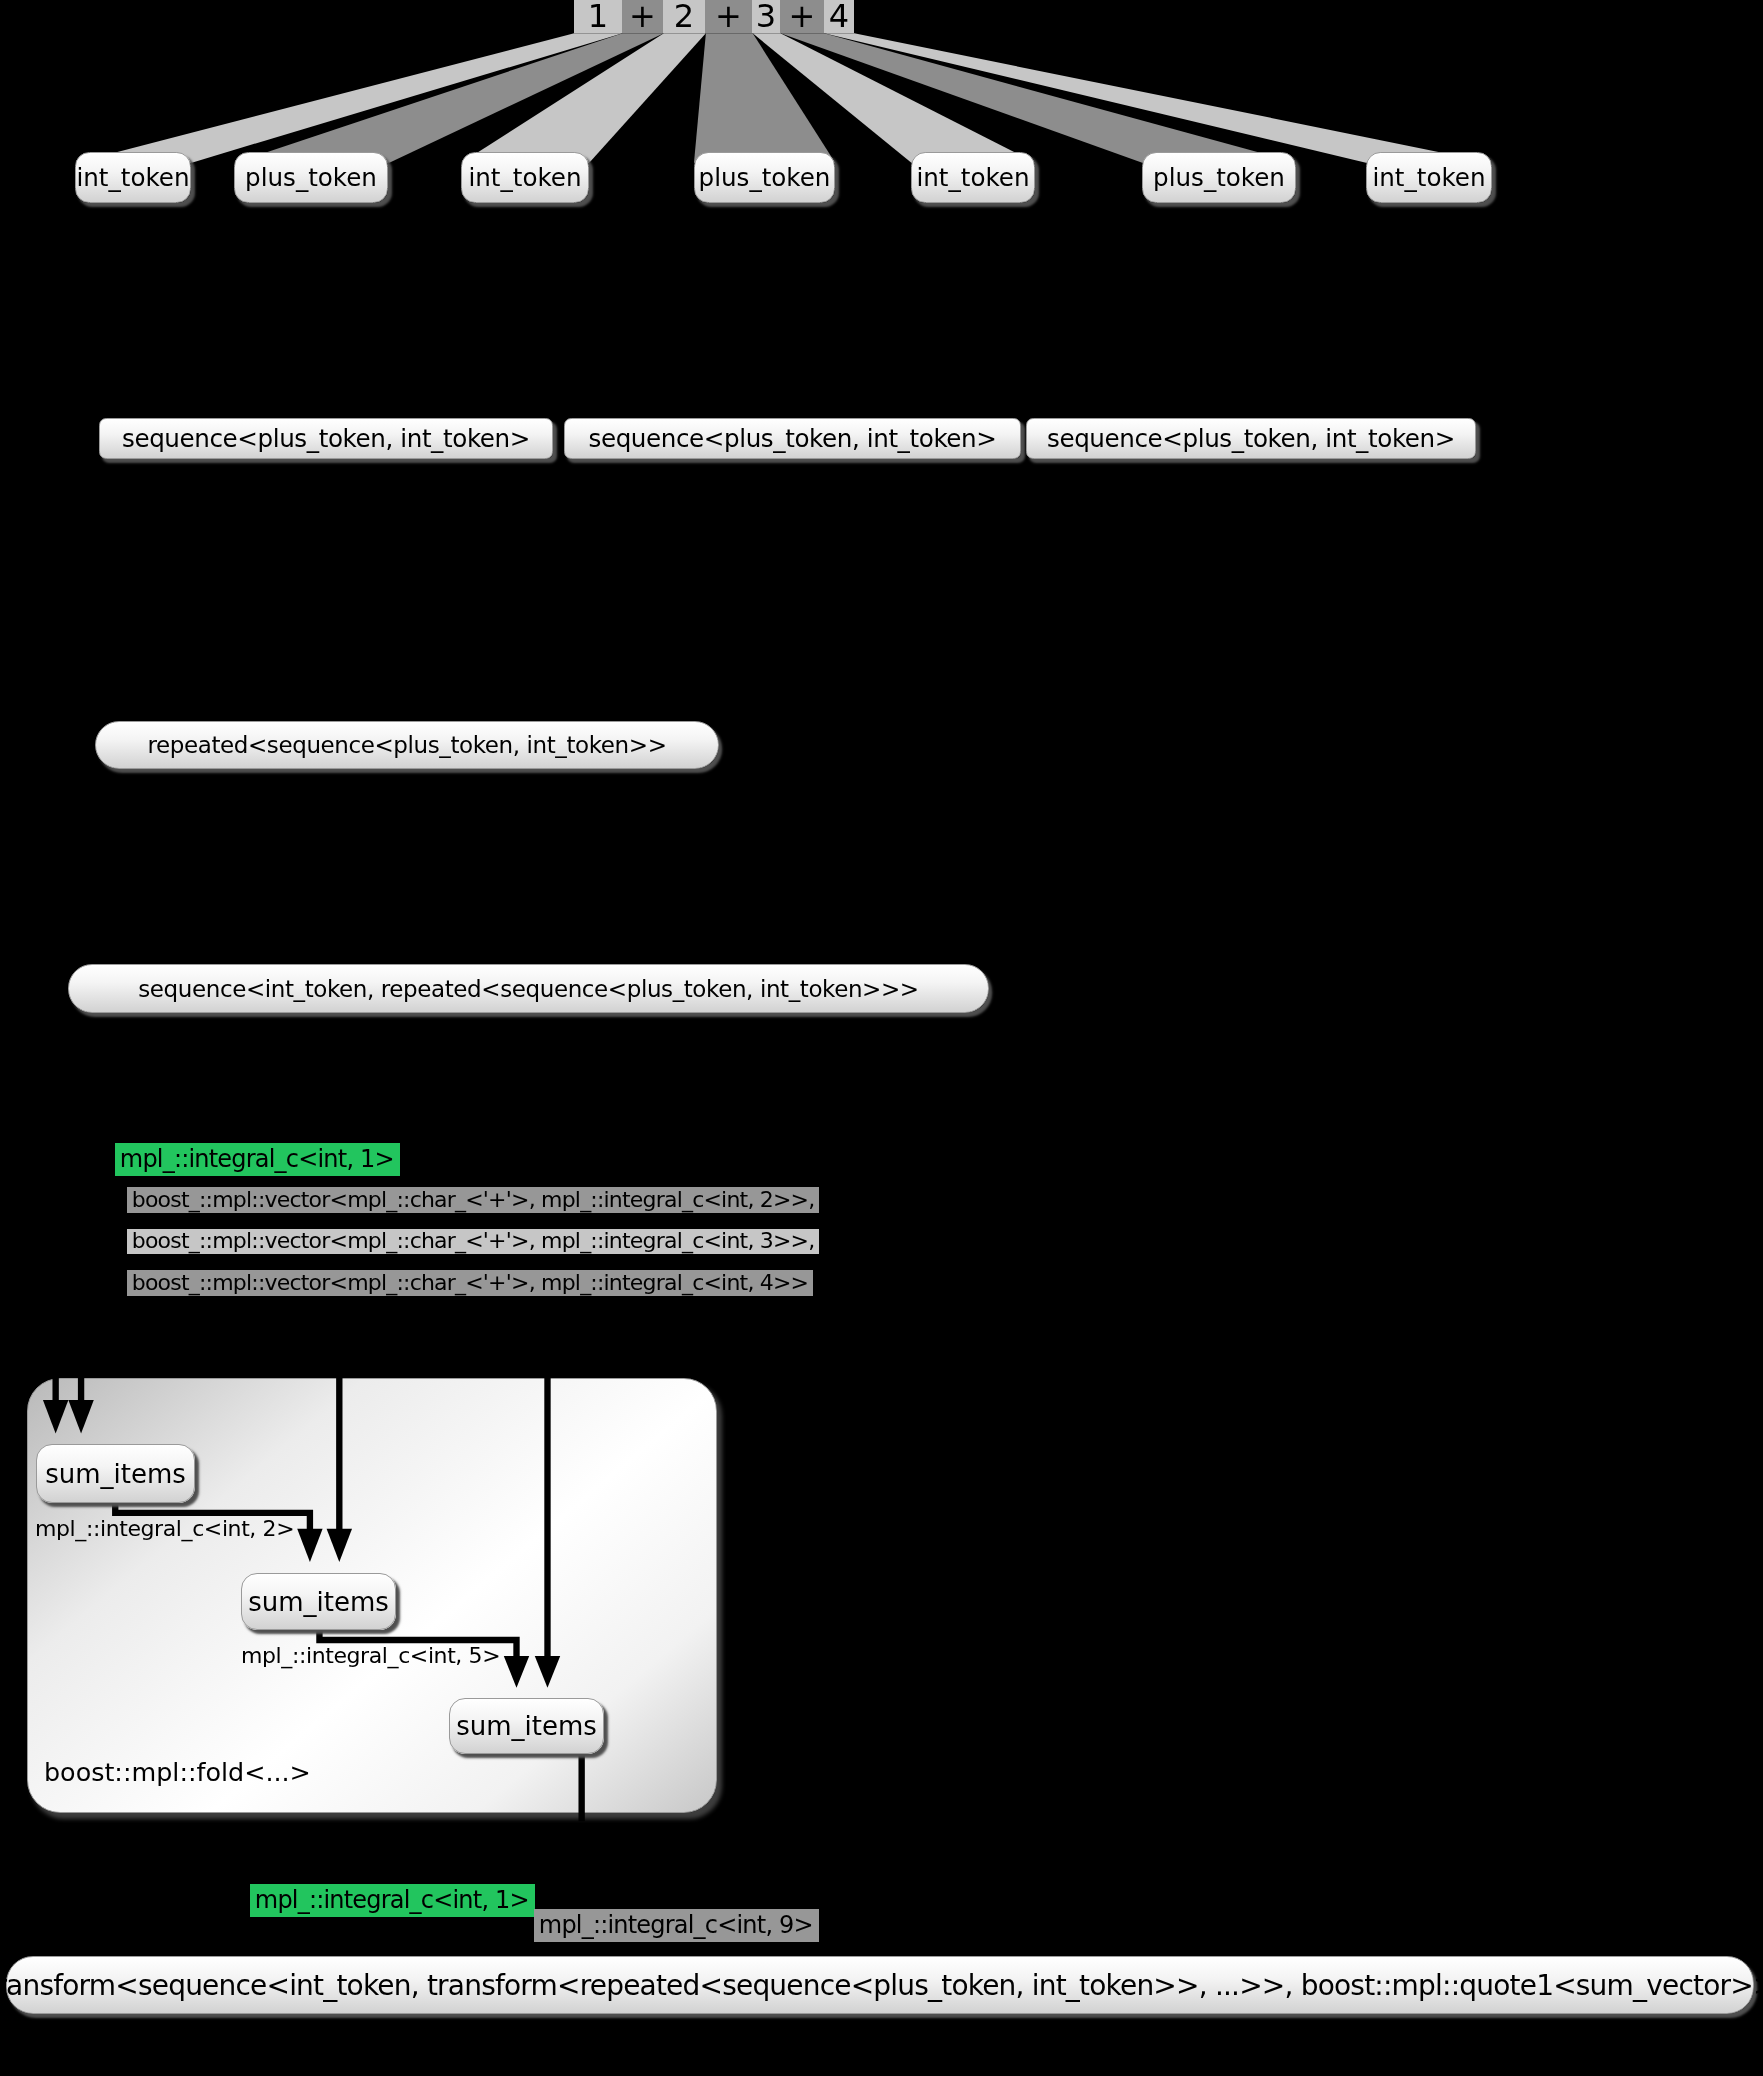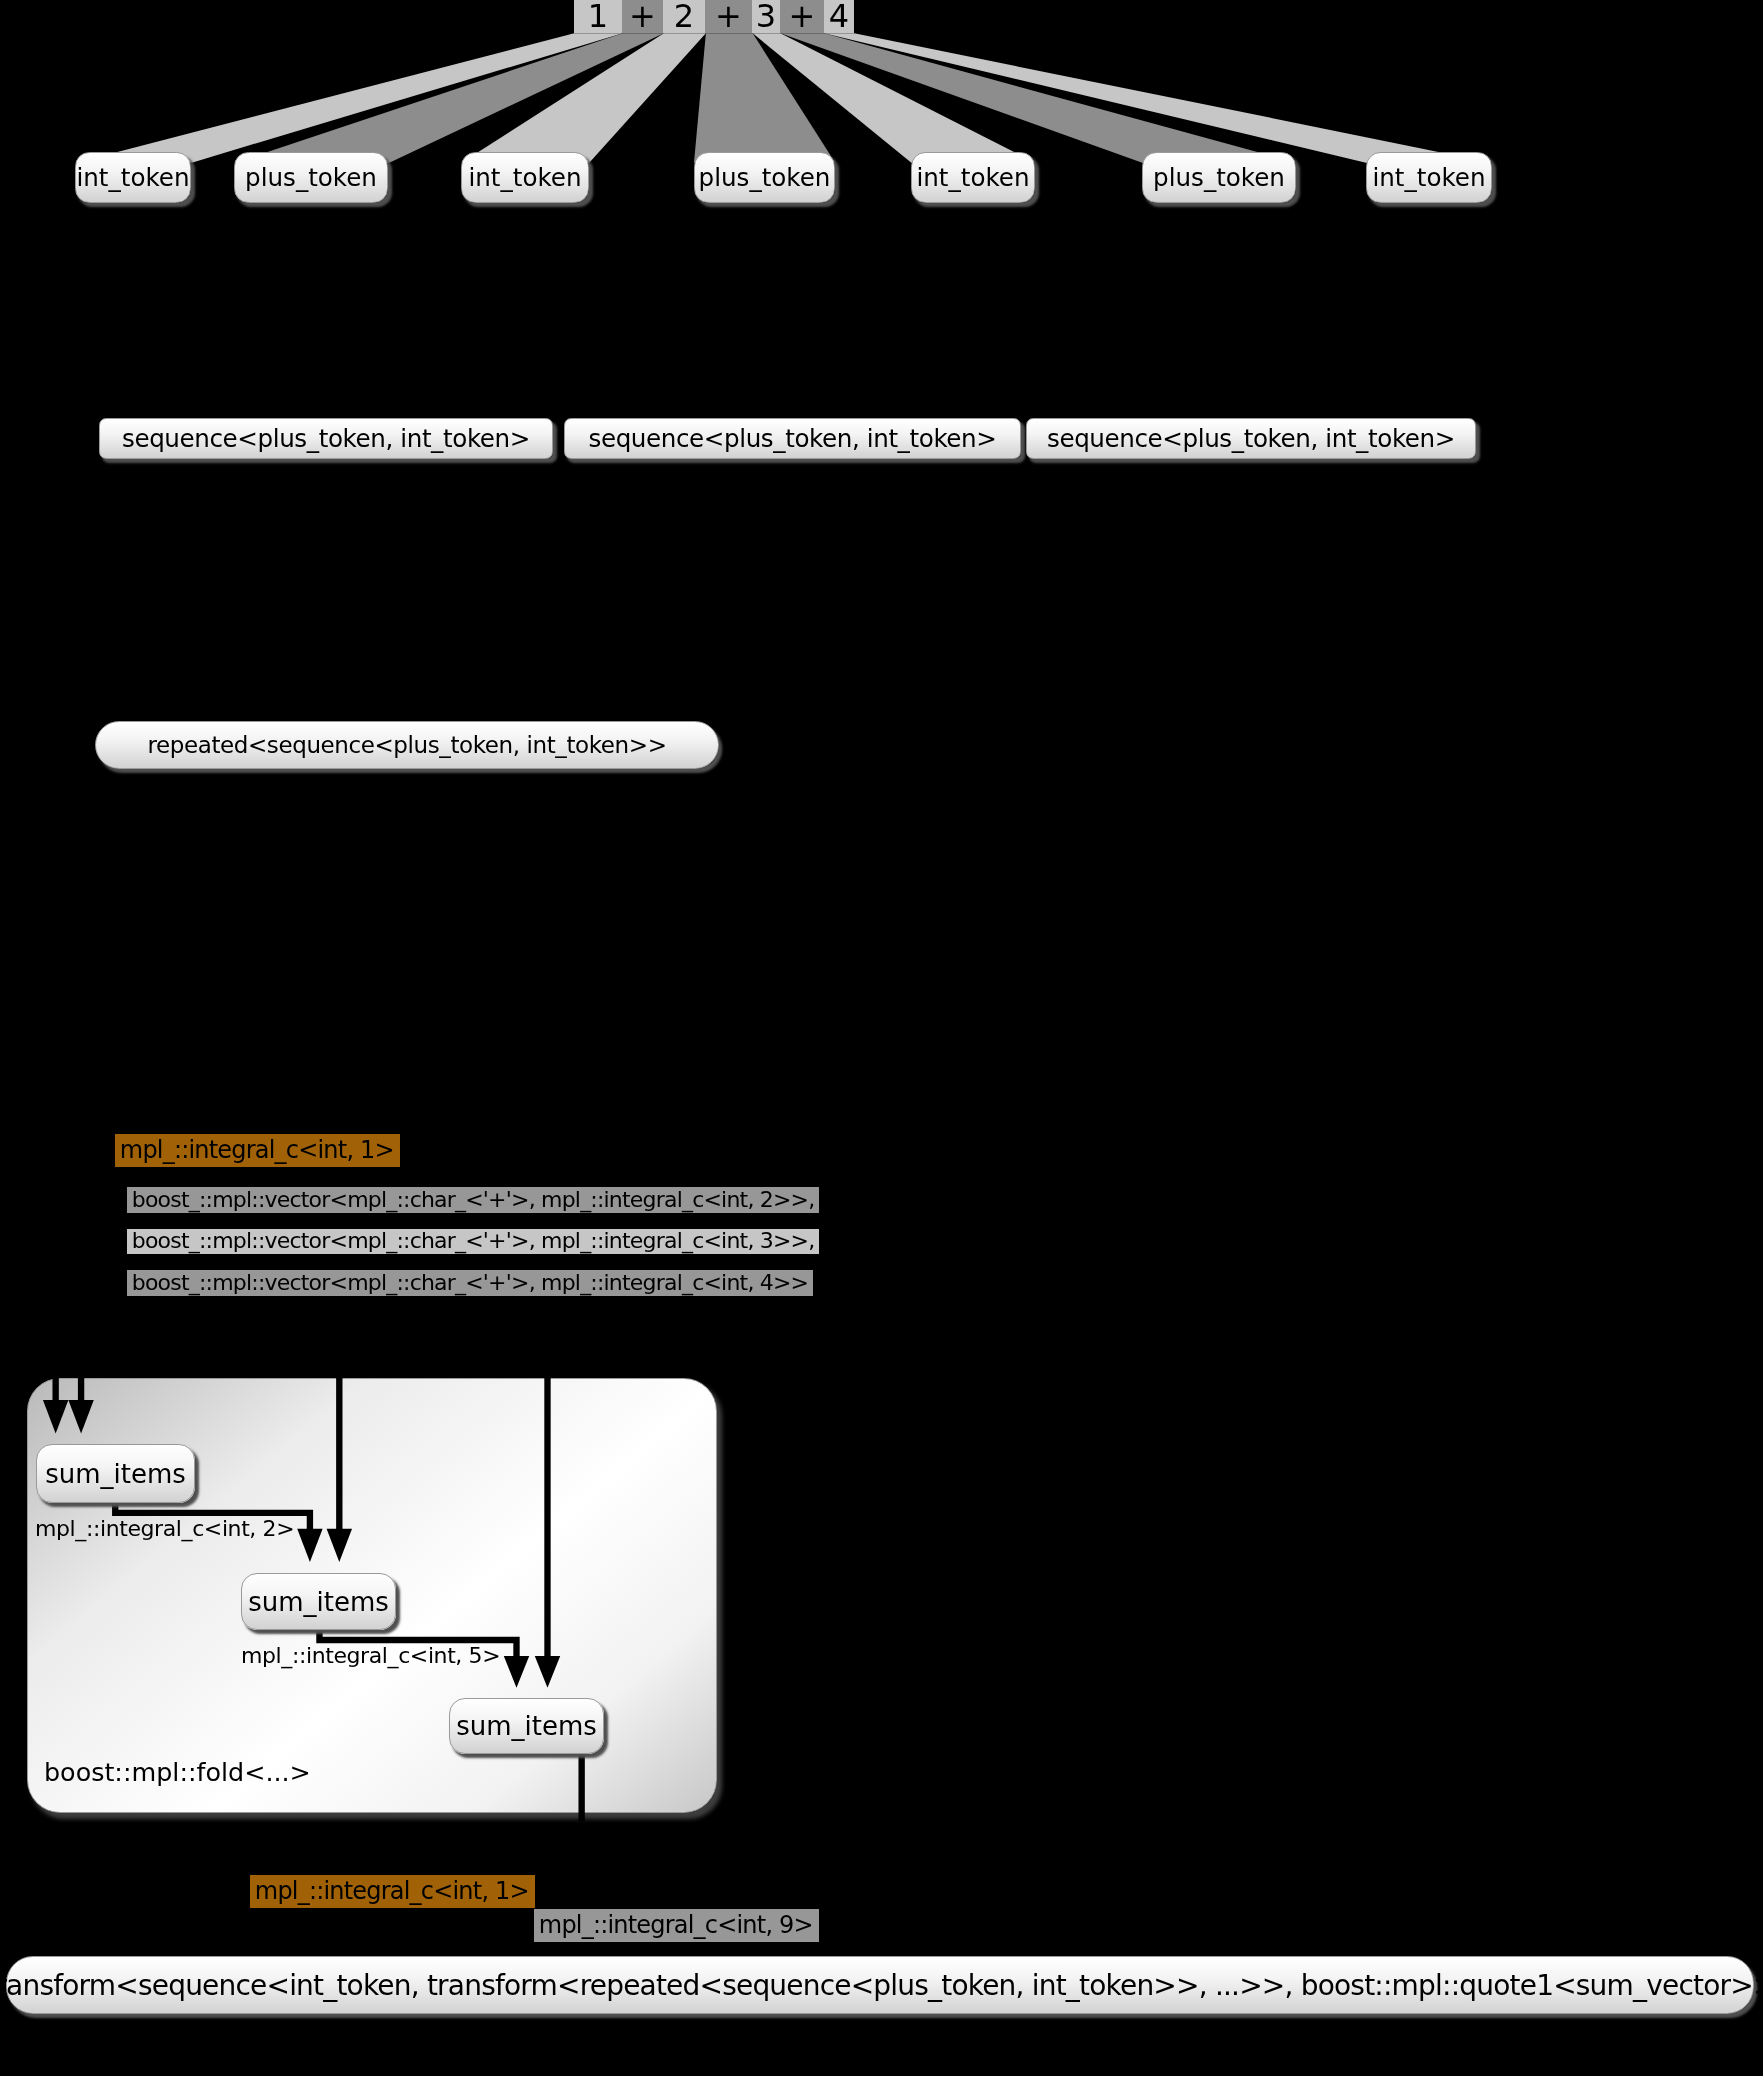--- a/index.html
+++ b/index.html
@@ -24,21 +24,21 @@
     white-space:nowrap;z-index:4;box-sizing:border-box;color:#000;
   }
   .pill{border-radius:14.3px;font-size:24.6px;}
   .box3d{border-radius:7.1px;font-size:24.6px;letter-spacing:-0.4px;}
   .pill.big{border-radius:24px;font-size:23px;letter-spacing:-0.4px;}
   .pill.bottom{border-radius:27px;font-size:28px;letter-spacing:-0.8px;}
   .pill.node{border-radius:16px;font-size:26px;z-index:6;margin-top:8px;}
   
   .hl{position:absolute;white-space:nowrap;font-size:24px;letter-spacing:-0.8px;
       padding:1.6px 6.4px 3.2px 4.8px;z-index:4;color:#000;}
-  .hl.light{background:#a16207;}
+  .hl.light{background:#22c55e;margin-top:9px;}
   .hl.dark{background:#979797;}
   .vlines{position:absolute;left:127px;top:1187px;z-index:4;}
   .vline{display:inline-block;font-size:22px;letter-spacing:-0.8px;line-height:24px;
          padding:0.8px 4.8px;margin-bottom:16px;white-space:nowrap;color:#000;}
   .vline.dark{background:#979797;}
   .vline.light{background:#c6c6c6;}
   .vlines .row{line-height:0;}
   
   .fold{
     position:absolute;left:27px;top:1378px;width:690px;height:435px;
@@ -84,20 +84,21 @@
   <div class="pill" style="left:911px;top:152px;width:124px;height:51px">int_token</div>
   <div class="pill" style="left:1142px;top:152px;width:154px;height:51px">plus_token</div>
   <div class="pill" style="left:1366px;top:152px;width:126px;height:51px">int_token</div>
 
   <div class="box3d" style="left:99px;top:418px;width:454px;height:41px">sequence&lt;plus_token, int_token&gt;</div>
   <div class="box3d" style="left:564px;top:418px;width:457px;height:41px">sequence&lt;plus_token, int_token&gt;</div>
   <div class="box3d" style="left:1026px;top:418px;width:450px;height:41px">sequence&lt;plus_token, int_token&gt;</div>
 
   <div class="pill big" style="left:95px;top:721px;width:624px;height:48px">repeated&lt;sequence&lt;plus_token, int_token&gt;&gt;</div>
 
+  <div class="pill big" style="left:68px;top:964px;width:921px;height:49px">sequence&lt;int_token, repeated&lt;sequence&lt;plus_token, int_token&gt;&gt;&gt;</div>
 
   <span class="hl light" style="left:115px;top:1134px">mpl_::integral_c&lt;int, 1&gt;</span>
 
   <div class="vlines">
     <div class="row"><span class="vline dark">boost_::mpl::vector&lt;mpl_::char_&lt;'+'&gt;, mpl_::integral_c&lt;int, 2&gt;&gt;,</span></div>
     <div class="row"><span class="vline light">boost_::mpl::vector&lt;mpl_::char_&lt;'+'&gt;, mpl_::integral_c&lt;int, 3&gt;&gt;,</span></div>
     <div class="row"><span class="vline dark">boost_::mpl::vector&lt;mpl_::char_&lt;'+'&gt;, mpl_::integral_c&lt;int, 4&gt;&gt;</span></div>
   </div>
 
   <div class="fold"></div>

